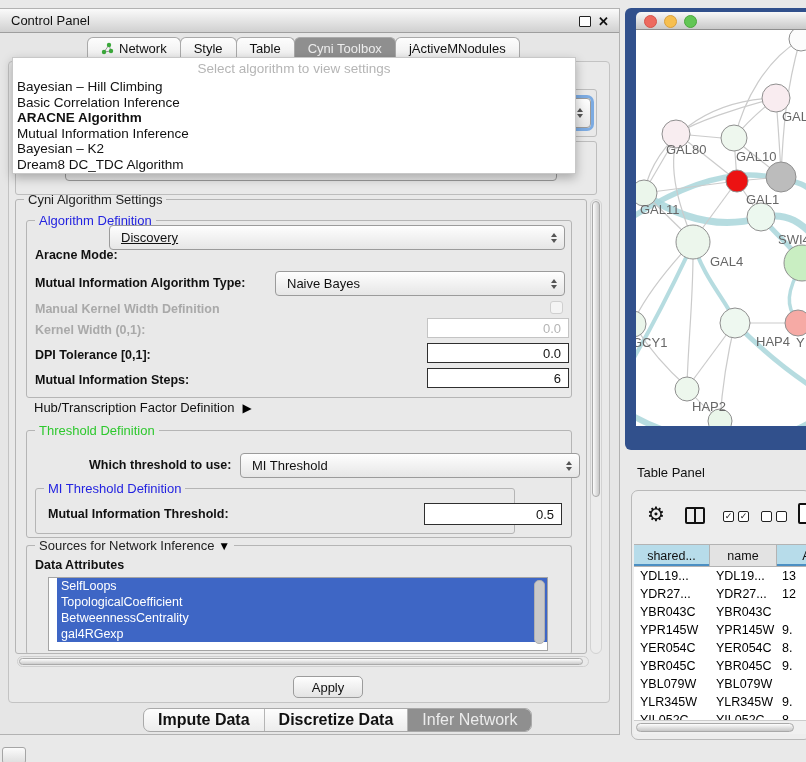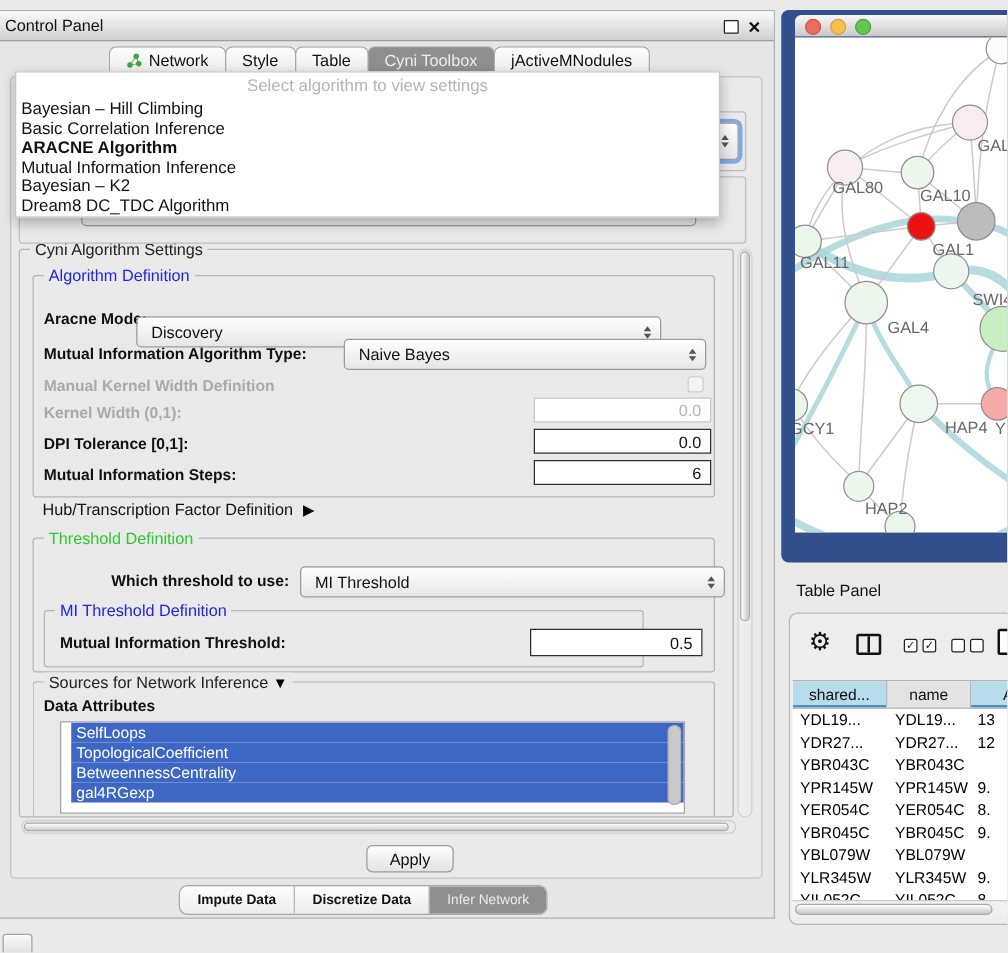--- a/index.html
+++ b/index.html
@@ -1,21 +1,21 @@
 <!DOCTYPE html>
 <html><head>
 <meta charset="utf-8">
 <style>
   html,body{margin:0;padding:0;background:#e9e9e9;font-family:"Liberation Sans",sans-serif;}
   .stage{position:relative;width:806px;height:762px;overflow:hidden;background:#e9e9e9;}
 
   
   .cp{position:absolute;left:0;top:8px;width:620px;height:727px;background:#e6e6e6;border:1px solid #b2b2b2;border-left:none;box-sizing:border-box;}
   .cp-titlebar{position:absolute;left:0;top:0;width:100%;height:24px;background:linear-gradient(#fafafa,#d0d0d0);border-bottom:1px solid #9e9e9e;display:flex;align-items:center;box-sizing:border-box;}
-  .cp-title{font-size:13px;color:#111;padding-left:4px;}
+  .cp-title{font-size:13px;color:#111;padding-left:11px;}
   .winbtns{position:absolute;right:10px;top:0;height:24px;display:flex;align-items:center;gap:7px;}
   .float-box{width:10px;height:9px;border:1.5px solid #222;border-radius:1px;background:#fdfdfd;}
   .close-x{font-size:13px;font-weight:bold;color:#111;line-height:1;}
 
   .cp-tabs{position:absolute;left:88px;top:28px;height:22px;display:flex;z-index:3;}
   .tab{display:flex;align-items:center;gap:5px;padding:0 13px;height:22px;background:linear-gradient(#fdfdfd,#ececec);border:1px solid #a9a9a9;border-bottom:none;border-radius:6px 6px 0 0;font-size:13px;color:#111;margin-left:-1px;box-sizing:border-box;}
   .tab.active{background:#8f8f8f;color:#ededed;}
   .tab-neticon{width:13px;height:13px;}
 
   .cp-inner{position:absolute;left:8px;top:52px;width:602px;height:642px;border:1px solid #c3c3c3;border-radius:4px;background:#e9e9e9;box-sizing:border-box;}
@@ -53,21 +53,21 @@
   .attr-vscroll{position:absolute;right:2px;top:2px;width:9px;height:62px;background:#c9c9c9;border-radius:5px;border:1px solid #b0b0b0;}
 
   .hscroll{position:absolute;height:11px;background:#eaeaea;border:1px solid #cfcfcf;border-radius:6px;box-sizing:border-box;}
   .hscroll .thumb{position:absolute;left:1px;top:1px;height:7px;width:99%;background:linear-gradient(#fdfdfd,#cccccc);border:1px solid #aaa;border-radius:5px;box-sizing:border-box;}
   .vscroll{position:absolute;width:12px;background:#ececec;border:1px solid #d2d2d2;border-radius:6px;box-sizing:border-box;}
   .vscroll .thumb{position:absolute;left:1px;top:1px;width:8px;height:296px;background:linear-gradient(90deg,#fdfdfd,#c9c9c9);border:1px solid #aaa;border-radius:5px;box-sizing:border-box;}
 
   .apply-btn{position:absolute;left:260px;top:667px;width:70px;height:22px;background:linear-gradient(#fefefe,#e3e3e3);border:1px solid #9c9c9c;border-radius:5px;font-size:13px;color:#111;display:flex;align-items:center;justify-content:center;font-family:"Liberation Sans",sans-serif;margin-left:33px;}
 
   .bottom-tabs{position:absolute;left:143px;top:699px;height:22px;display:flex;border:1px solid #a9a9a9;border-radius:7px;overflow:hidden;background:linear-gradient(#fdfdfd,#ececec);}
-  .btab{display:flex;align-items:center;padding:0 14px;font-size:11px;font-weight:bold;color:#111;border-left:1px solid #b5b5b5;text-align:right;}
+  .btab{display:flex;align-items:center;padding:0 14px;font-size:16px;font-weight:bold;color:#111;border-left:1px solid #b5b5b5;text-align:right;}
   .btab:first-child{border-left:none;}
   .btab.active{background:#8f8f8f;color:#ececec;font-weight:normal;}
 
   .bl-icon{position:absolute;left:2px;top:747px;width:22px;height:15px;border:1px solid #a5a5a5;border-radius:3px;background:linear-gradient(#fbfbfb,#dedede);}
 
   
   .netwin{position:absolute;left:625px;top:8px;width:181px;height:442px;background:#31508c;border-radius:6px 0 0 6px;}
   .net-titlebar{position:absolute;left:11px;top:4px;width:170px;height:18px;background:linear-gradient(#f8f8f8,#c9c9c9);border-bottom:1px solid #8e8e8e;border-radius:5px 0 0 0;box-sizing:border-box;}
   .light{position:absolute;top:2.5px;width:13px;height:13px;border-radius:50%;box-sizing:border-box;}
   .light.red{left:8px;background:#ed6a5f;border:1px solid #d5544a;}
@@ -156,21 +156,21 @@
         <span class="spin"></span>
       </div>
 
       <div class="grp" style="left:6px;top:137px;width:572px;height:455px;">
         <span class="legend">Cyni Algorithm Settings</span>
 
         <div class="grp" style="left:10px;top:20px;width:546px;height:178px;">
           <span class="legend blue">Algorithm Definition</span>
 
           <span class="flabel" style="left:8px;top:22px;line-height:25px;">Aracne Mode:</span>
-          <div class="combo" style="left:82px;top:32px;width:420px;height:25px;">
+          <div class="combo" style="left:82px;top:4px;width:456px;height:25px;text-decoration:underline;">
             <span>Discovery</span>
             <span class="spin"></span>
           </div>
 
           <span class="flabel" style="left:8px;top:50px;line-height:25px;">Mutual Information Algorithm Type:</span>
           <div class="combo" style="left:248px;top:50px;width:290px;height:25px;">
             <span>Naive Bayes</span>
             <span class="spin"></span>
           </div>
 

